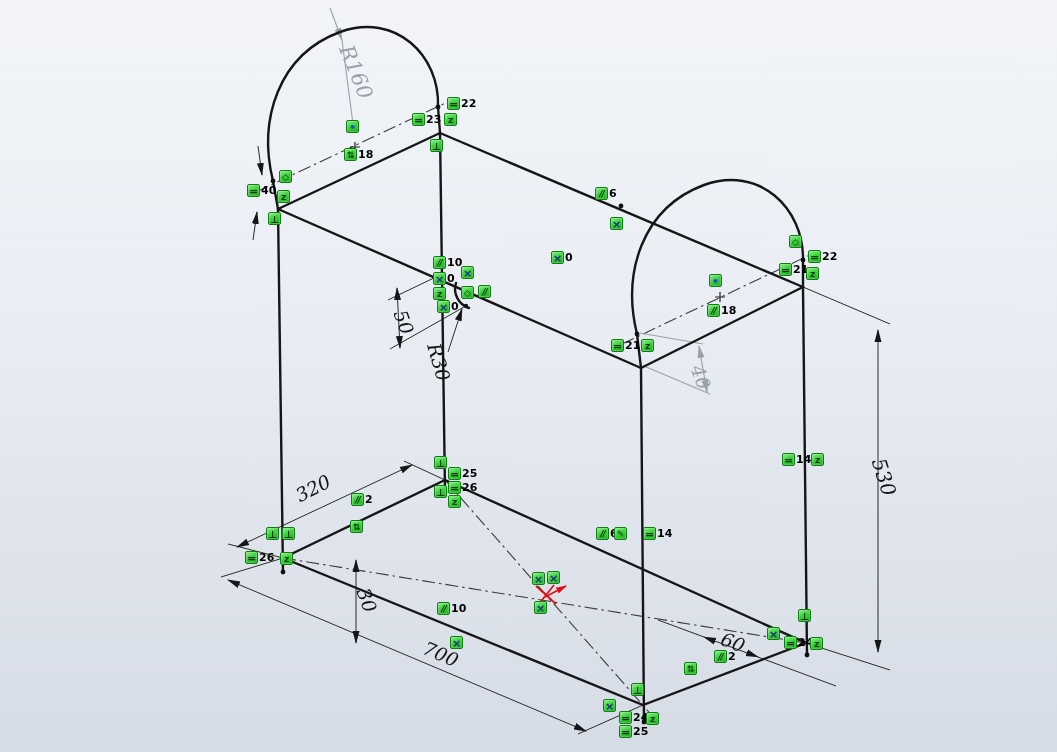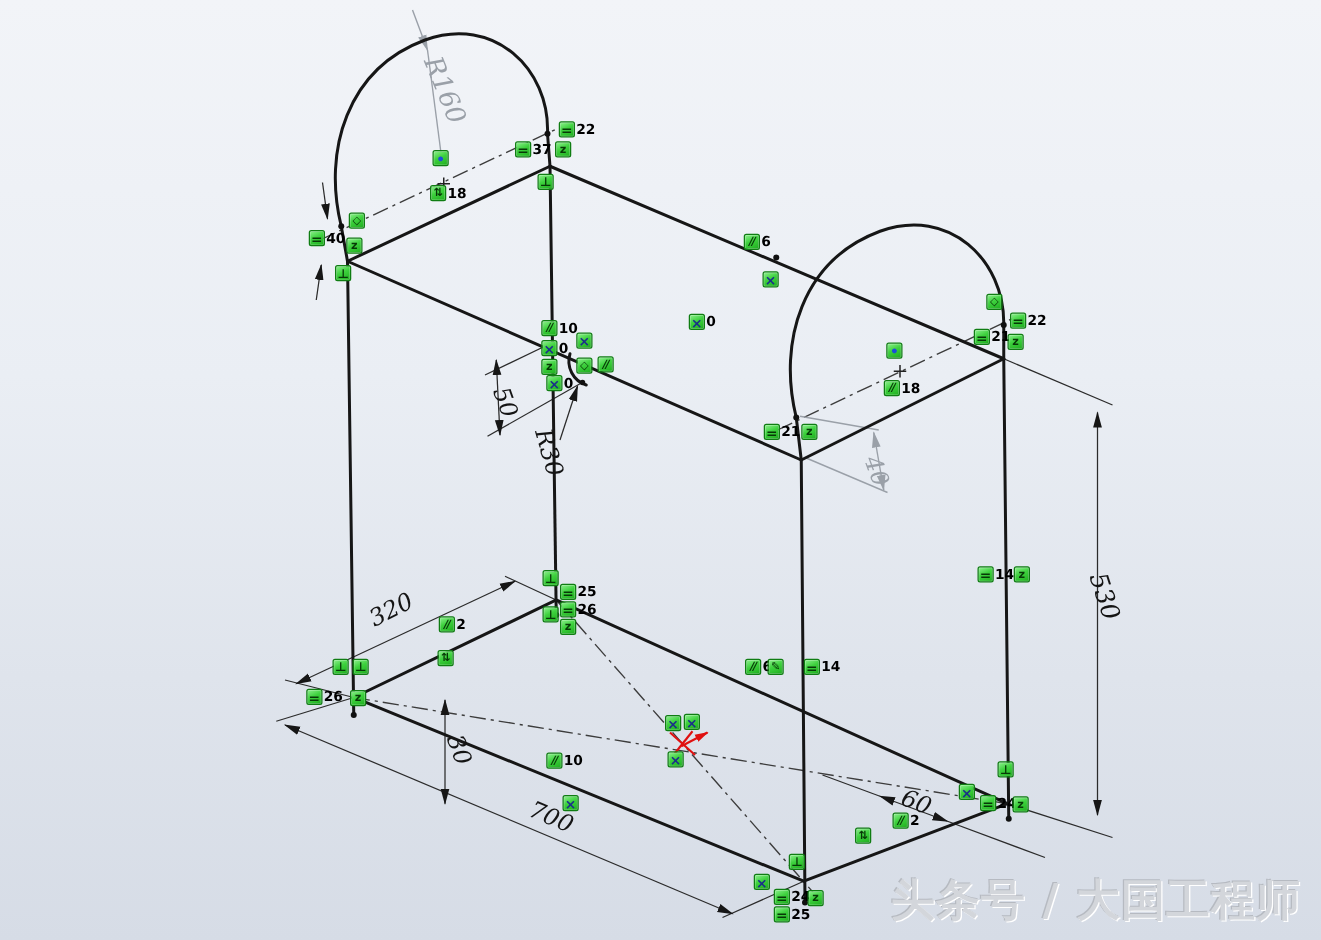--- a/index.html
+++ b/index.html
@@ -150,21 +150,21 @@
       <div class="badge" style="left: 344px; top: 148px;">
         <span class="tile i-mid">⇅</span>
         <span class="blabel">18</span>
       </div>
       <div class="badge" style="left: 447px; top: 97px;">
         <span class="tile i-eq">=</span>
         <span class="blabel">22</span>
       </div>
       <div class="badge" style="left: 412px; top: 113px;">
         <span class="tile i-eq">=</span>
-        <span class="blabel">37</span>
+        <span class="blabel">23</span>
       </div>
       <div class="badge" style="left: 444px; top: 113px;">
         <span class="tile i-z">z</span>
       </div>
       <div class="badge" style="left: 430px; top: 139px;">
         <span class="tile i-perp">⊥</span>
       </div>
       <div class="badge" style="left: 247px; top: 184px;">
         <span class="tile i-eq">=</span>
         <span class="blabel">40</span>
@@ -353,14 +353,13 @@
       <div class="dim" style="left: 404px; top: 322px; font-size: 19px; transform: translate(-50%, -50%) rotate(70deg);">50</div>
       <div class="dim" style="left: 439px; top: 362px; font-size: 19px; transform: translate(-50%, -50%) rotate(74deg);">R30</div>
       <div class="dim ref" style="left: 701px; top: 377px; font-size: 19px; transform: translate(-50%, -50%) rotate(70deg);">40</div>
       <div class="dim" style="left: 884px; top: 477px; font-size: 20px; transform: translate(-50%, -50%) rotate(72deg);">530</div>
       <div class="dim" style="left: 313px; top: 488px; font-size: 19px; transform: translate(-50%, -50%) rotate(-27deg);">320</div>
       <div class="dim" style="left: 367px; top: 600px; font-size: 19px; transform: translate(-50%, -50%) rotate(70deg);">30</div>
       <div class="dim" style="left: 441px; top: 654px; font-size: 19px; transform: translate(-50%, -50%) rotate(23deg);">700</div>
       <div class="dim" style="left: 733px; top: 642px; font-size: 19px; transform: translate(-50%, -50%) rotate(21deg);">60</div>
     </div>
 
-  <div id="watermark">头条号 / 大国工程师</div>
 </div>
 
 </body></html>

